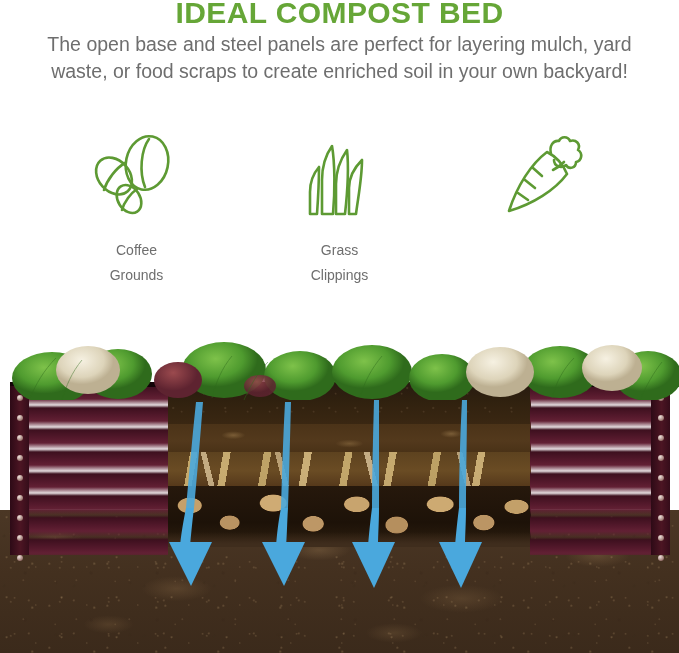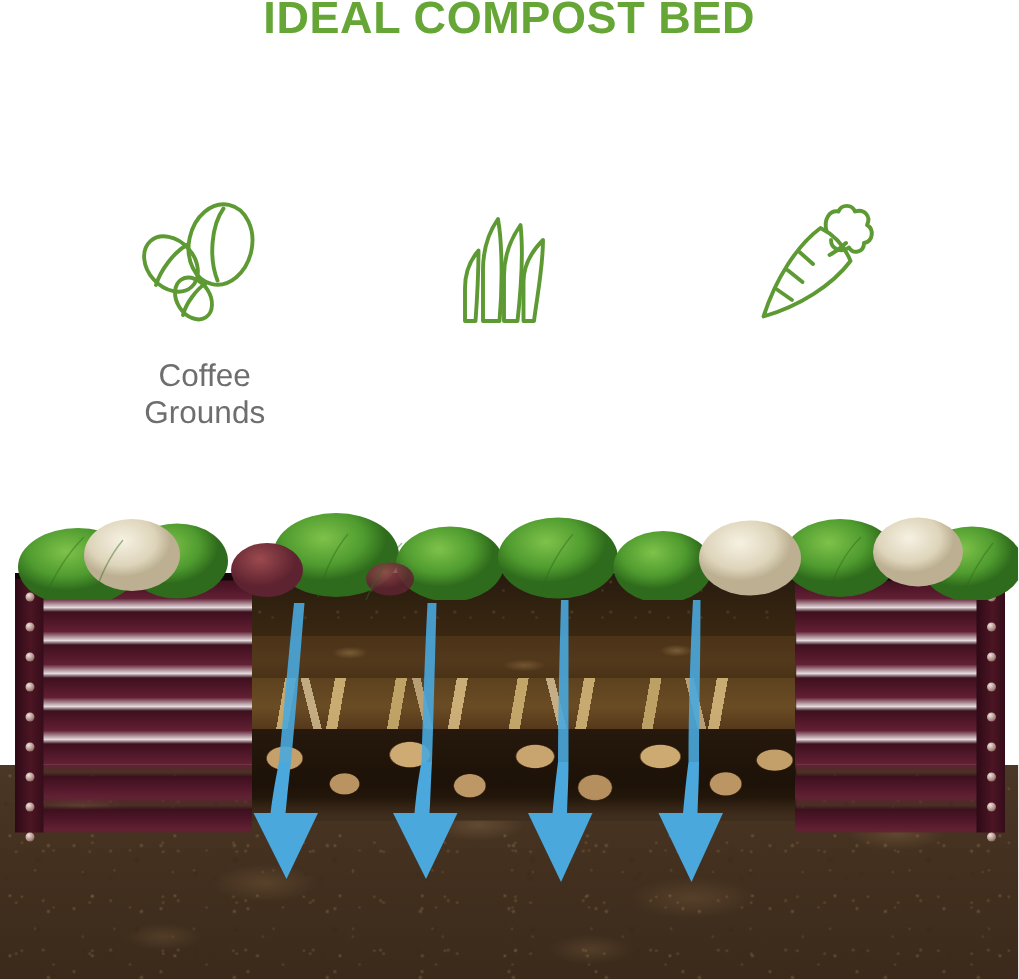--- a/index.html
+++ b/index.html
@@ -51,21 +51,21 @@
     flex-direction: column;
     align-items: center;
   }
   .feature-icon {
     width: 96px; height: 92px;
     display: flex; align-items: center; justify-content: center;
   }
   .feature-label {
     margin-top: 14px;
     text-align: center;
-    font-size: 21px;
+    font-size: 14px;
     line-height: 25px;
     color: #6e6e6e;
     font-weight: 400;
     white-space: pre-line;
   }
 
   
   .scene {
     position: absolute;
     left: 0; top: 330px;
@@ -201,20 +201,21 @@
   
   .sr { position: absolute; width: 1px; height: 1px; overflow: hidden; clip: rect(0 0 0 0); }
 </style>
 </head>
 <body>
 
 <div id="page">
 
   <div class="headline">IDEAL COMPOST BED</div>
 
+  <div class="subhead">The open base and steel panels are perfect for layering mulch, yard waste, or food scraps to create enriched soil in your own backyard!</div>
 
   <div class="features">
 
     <div class="feature">
       <div class="feature-icon">
         <svg width="96" height="92" viewBox="0 0 96 92" fill="none" stroke="#5d9a33" stroke-width="2.6" stroke-linecap="round">
           <ellipse cx="58" cy="31" rx="21" ry="27" transform="rotate(12 58 31)"></ellipse>
           <path d="M60 7 C52 18 50 40 56 55"></path>
           <ellipse cx="25" cy="44" rx="15.5" ry="20.5" transform="rotate(-42 25 44)"></ellipse>
           <path d="M36 31 C27 36 18 48 15 58"></path>
@@ -228,20 +229,22 @@
 
     <div class="feature">
       <div class="feature-icon">
         <svg width="96" height="92" viewBox="0 0 96 92" fill="none" stroke="#5d9a33" stroke-width="2.6" stroke-linecap="round" stroke-linejoin="round">
           <path d="M30 82 L30 48 C30 34 33 24 40 14 C43 31 43 60 41 82 Z"></path>
           <path d="M44 82 L44 52 C44 38 48 28 55 18 C57 36 55 64 53 82 Z"></path>
           <path d="M57 82 L57 56 C57 46 62 36 70 28 C70 46 66 66 64 82 Z"></path>
           <path d="M18 82 L18 60 C18 50 21 42 27 35 C27 51 26 68 25 82 Z"></path>
         </svg>
       </div>
+      <div class="feature-label">Grass
+Clippings</div>
     </div>
 
     <div class="feature">
       <div class="feature-icon">
         <svg width="96" height="92" viewBox="0 0 96 92" fill="none" stroke="#5d9a33" stroke-width="2.6" stroke-linecap="round" stroke-linejoin="round">
           <path d="M14 79 C22 54 36 32 52 20 C62 25 68 32 72 42 C60 58 38 72 14 79 Z"></path>
           <path d="M38 36 L47 44"></path>
           <path d="M30 48 L40 56"></path>
           <path d="M23 61 L33 68"></path>
           <path d="M56 22 C54 14 58 8 64 9 C66 4 73 4 75 9 C81 7 86 12 83 18 C88 21 87 29 81 30 C81 36 74 38 71 33 C66 37 59 34 59 28"></path>

